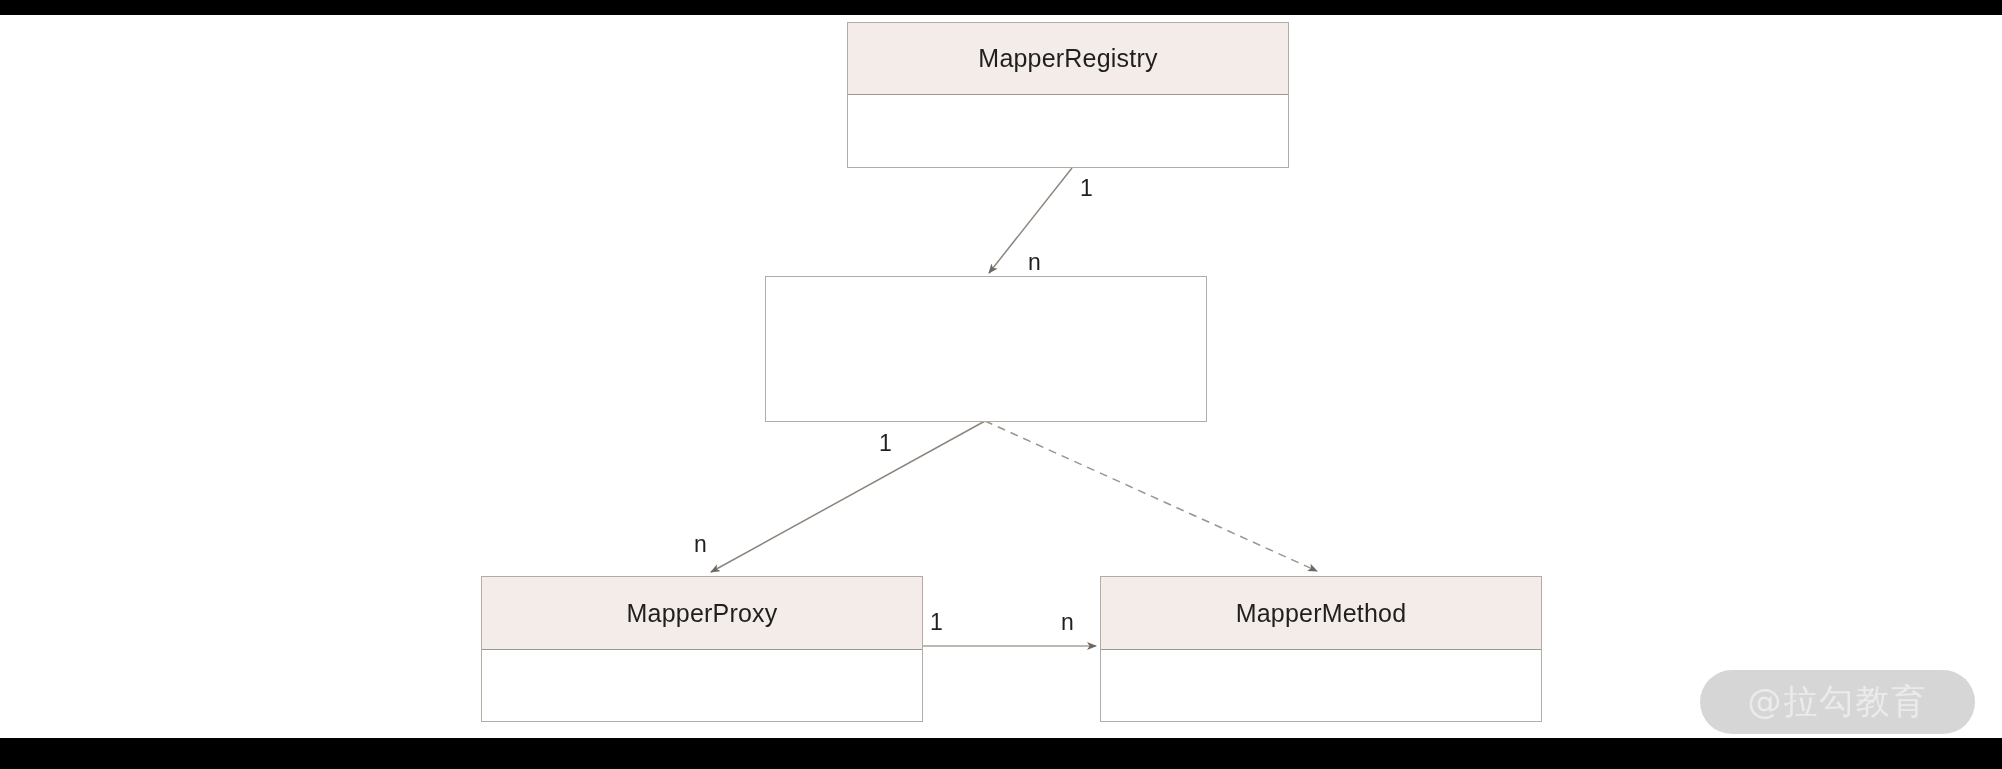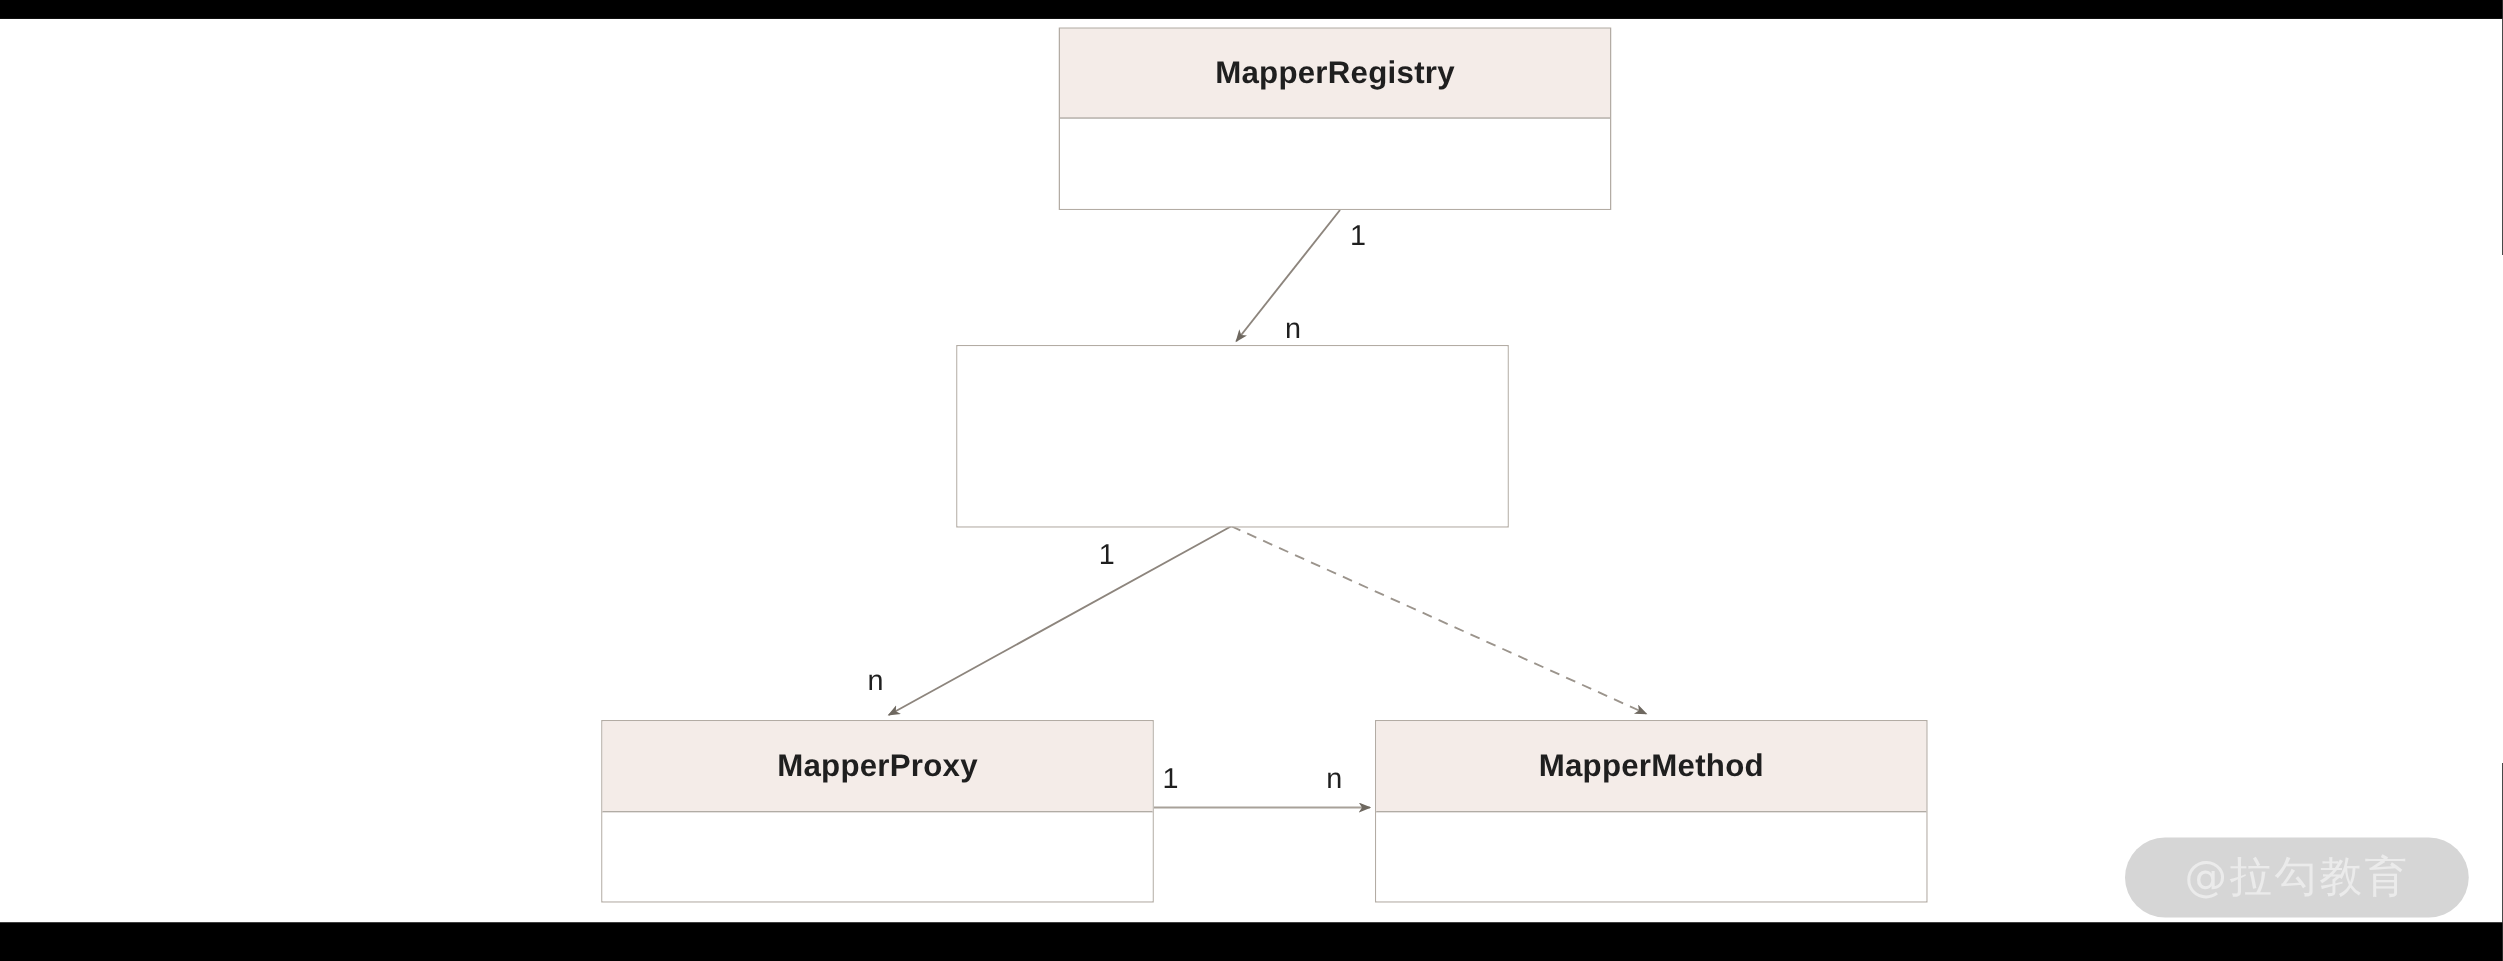--- a/index.html
+++ b/index.html
@@ -39,21 +39,20 @@
   }
 
   
   .uml-class {
     position: absolute;
     box-sizing: border-box;
     border: 1.5px solid #b3aca4;
     background: #ffffff;
     display: flex;
     flex-direction: column;
-    font-weight: bold;
   }
   .uml-header {
     box-sizing: border-box;
     background: #f4ece8;
     border-bottom: 1.5px solid #9b968f;
     display: flex;
     align-items: center;
     justify-content: center;
     color: #1f1f1f;
     font-size: 25px;

